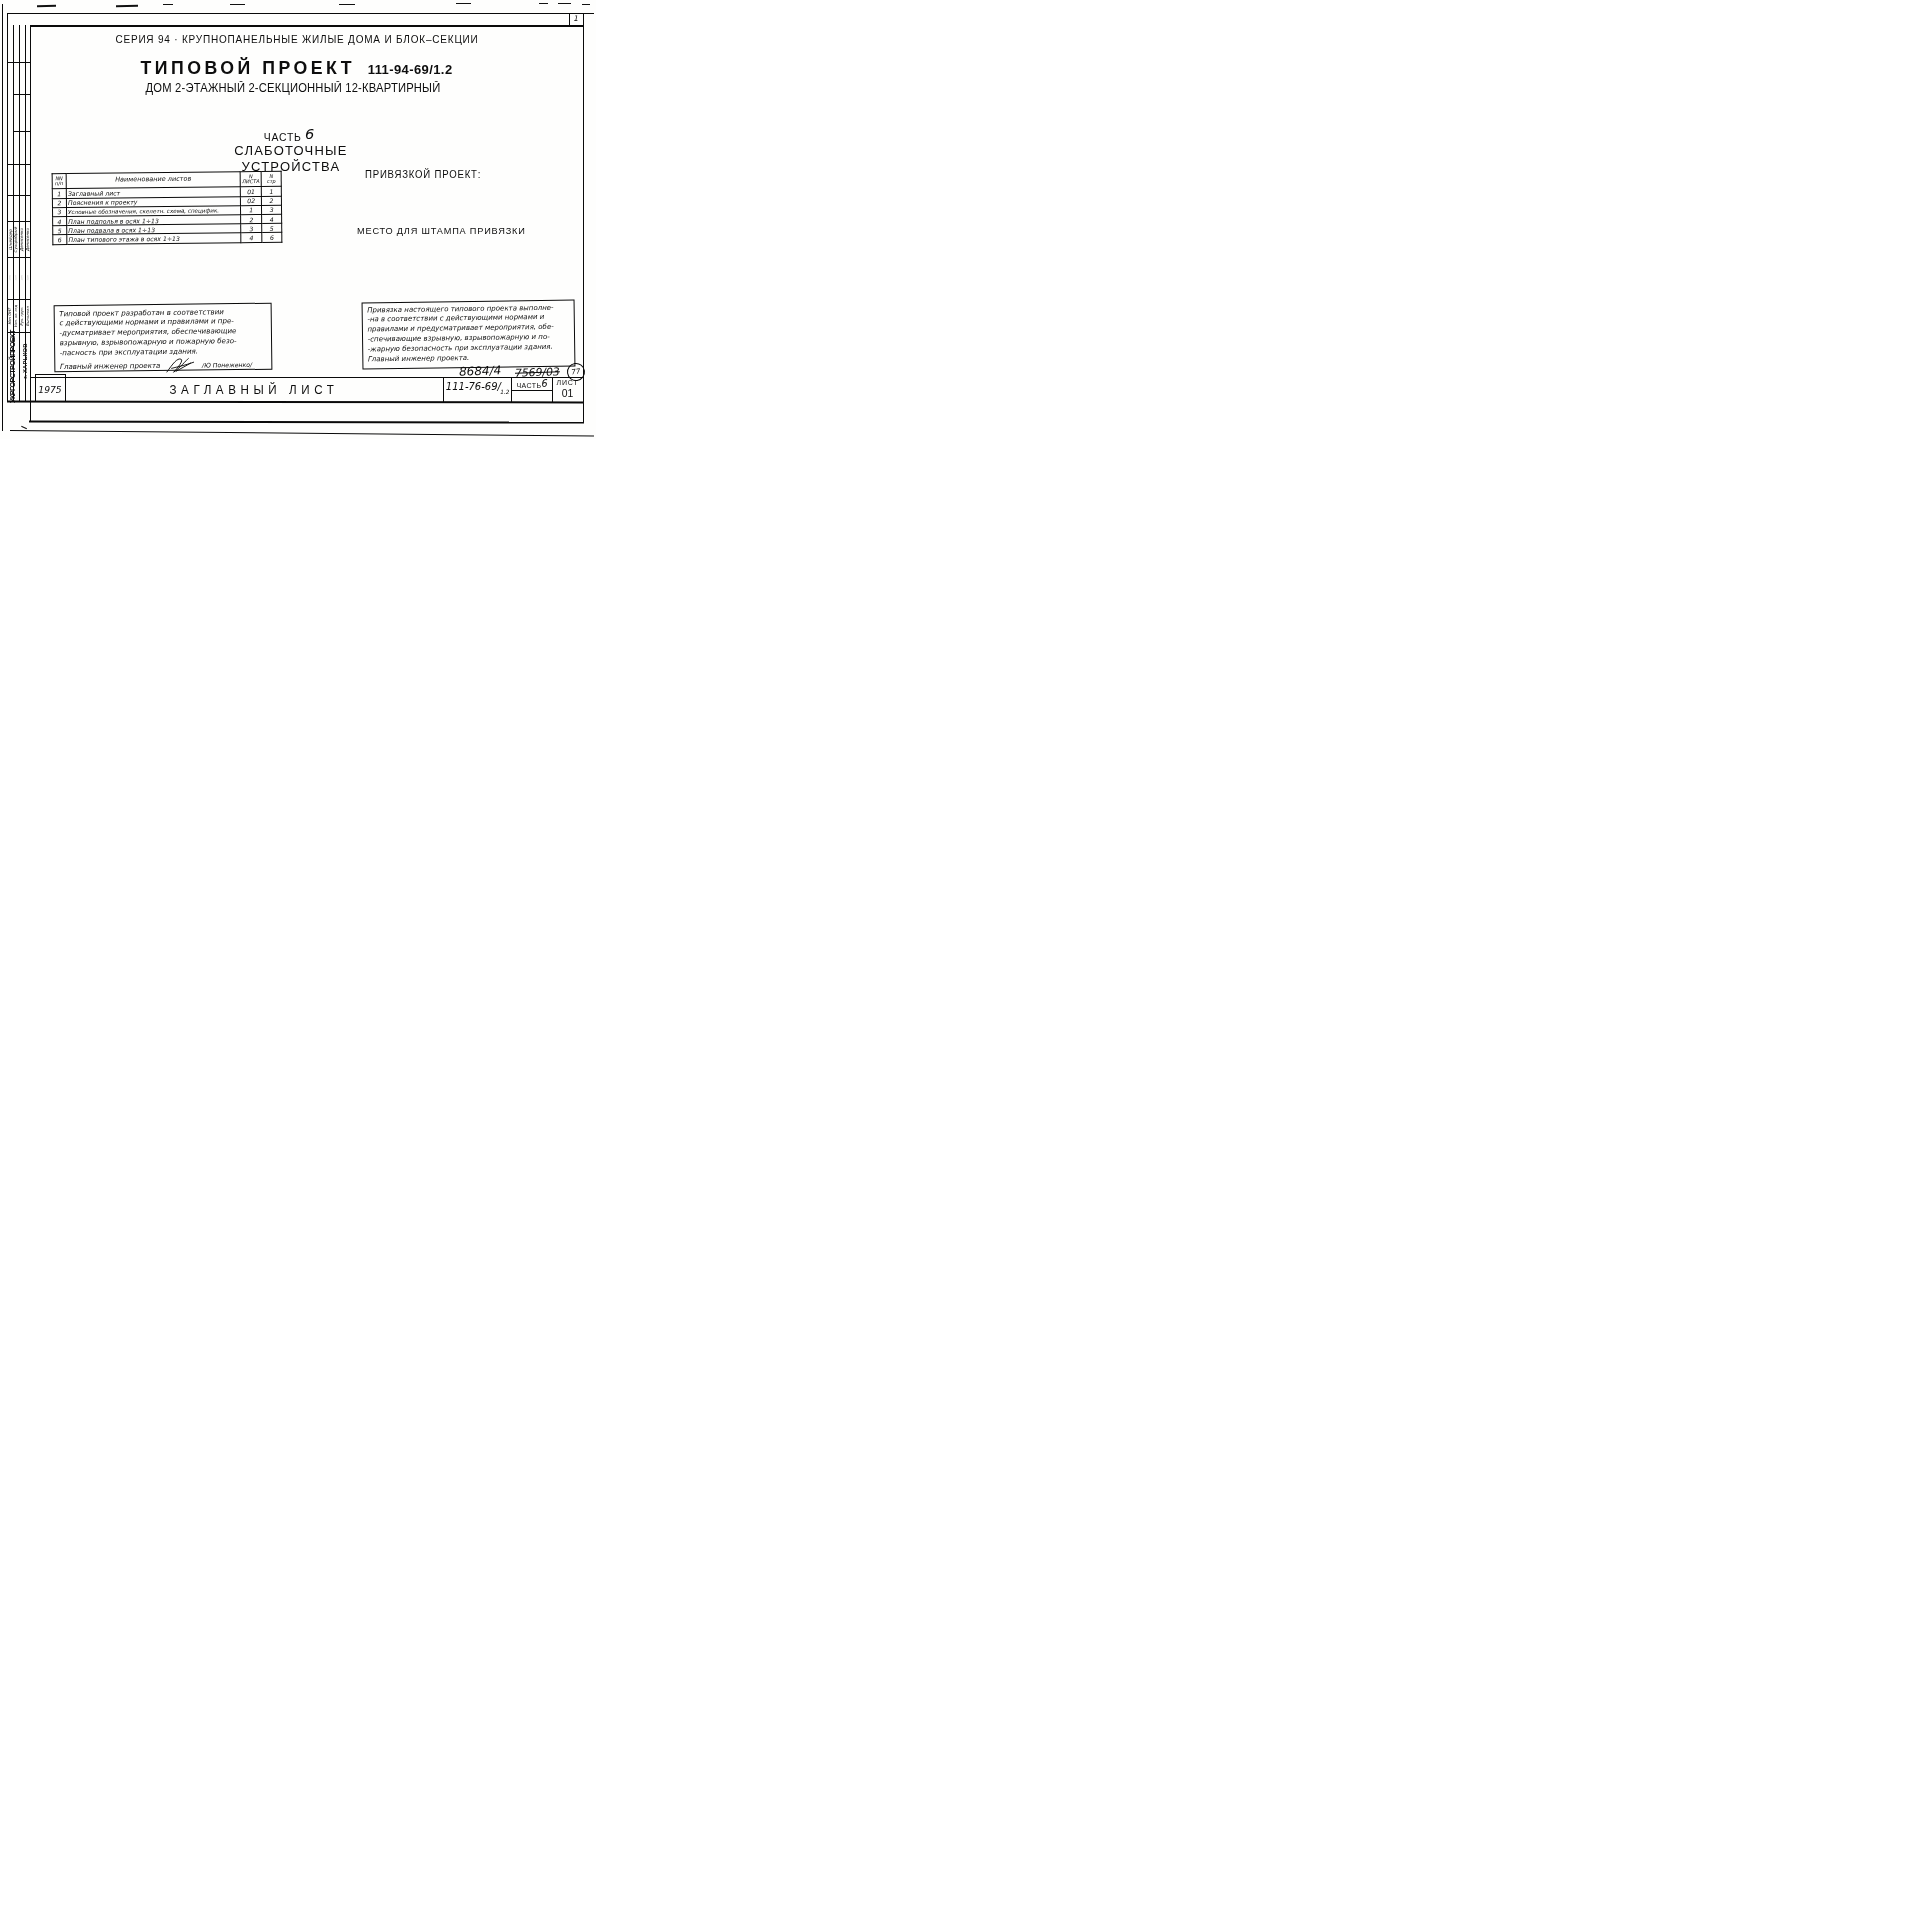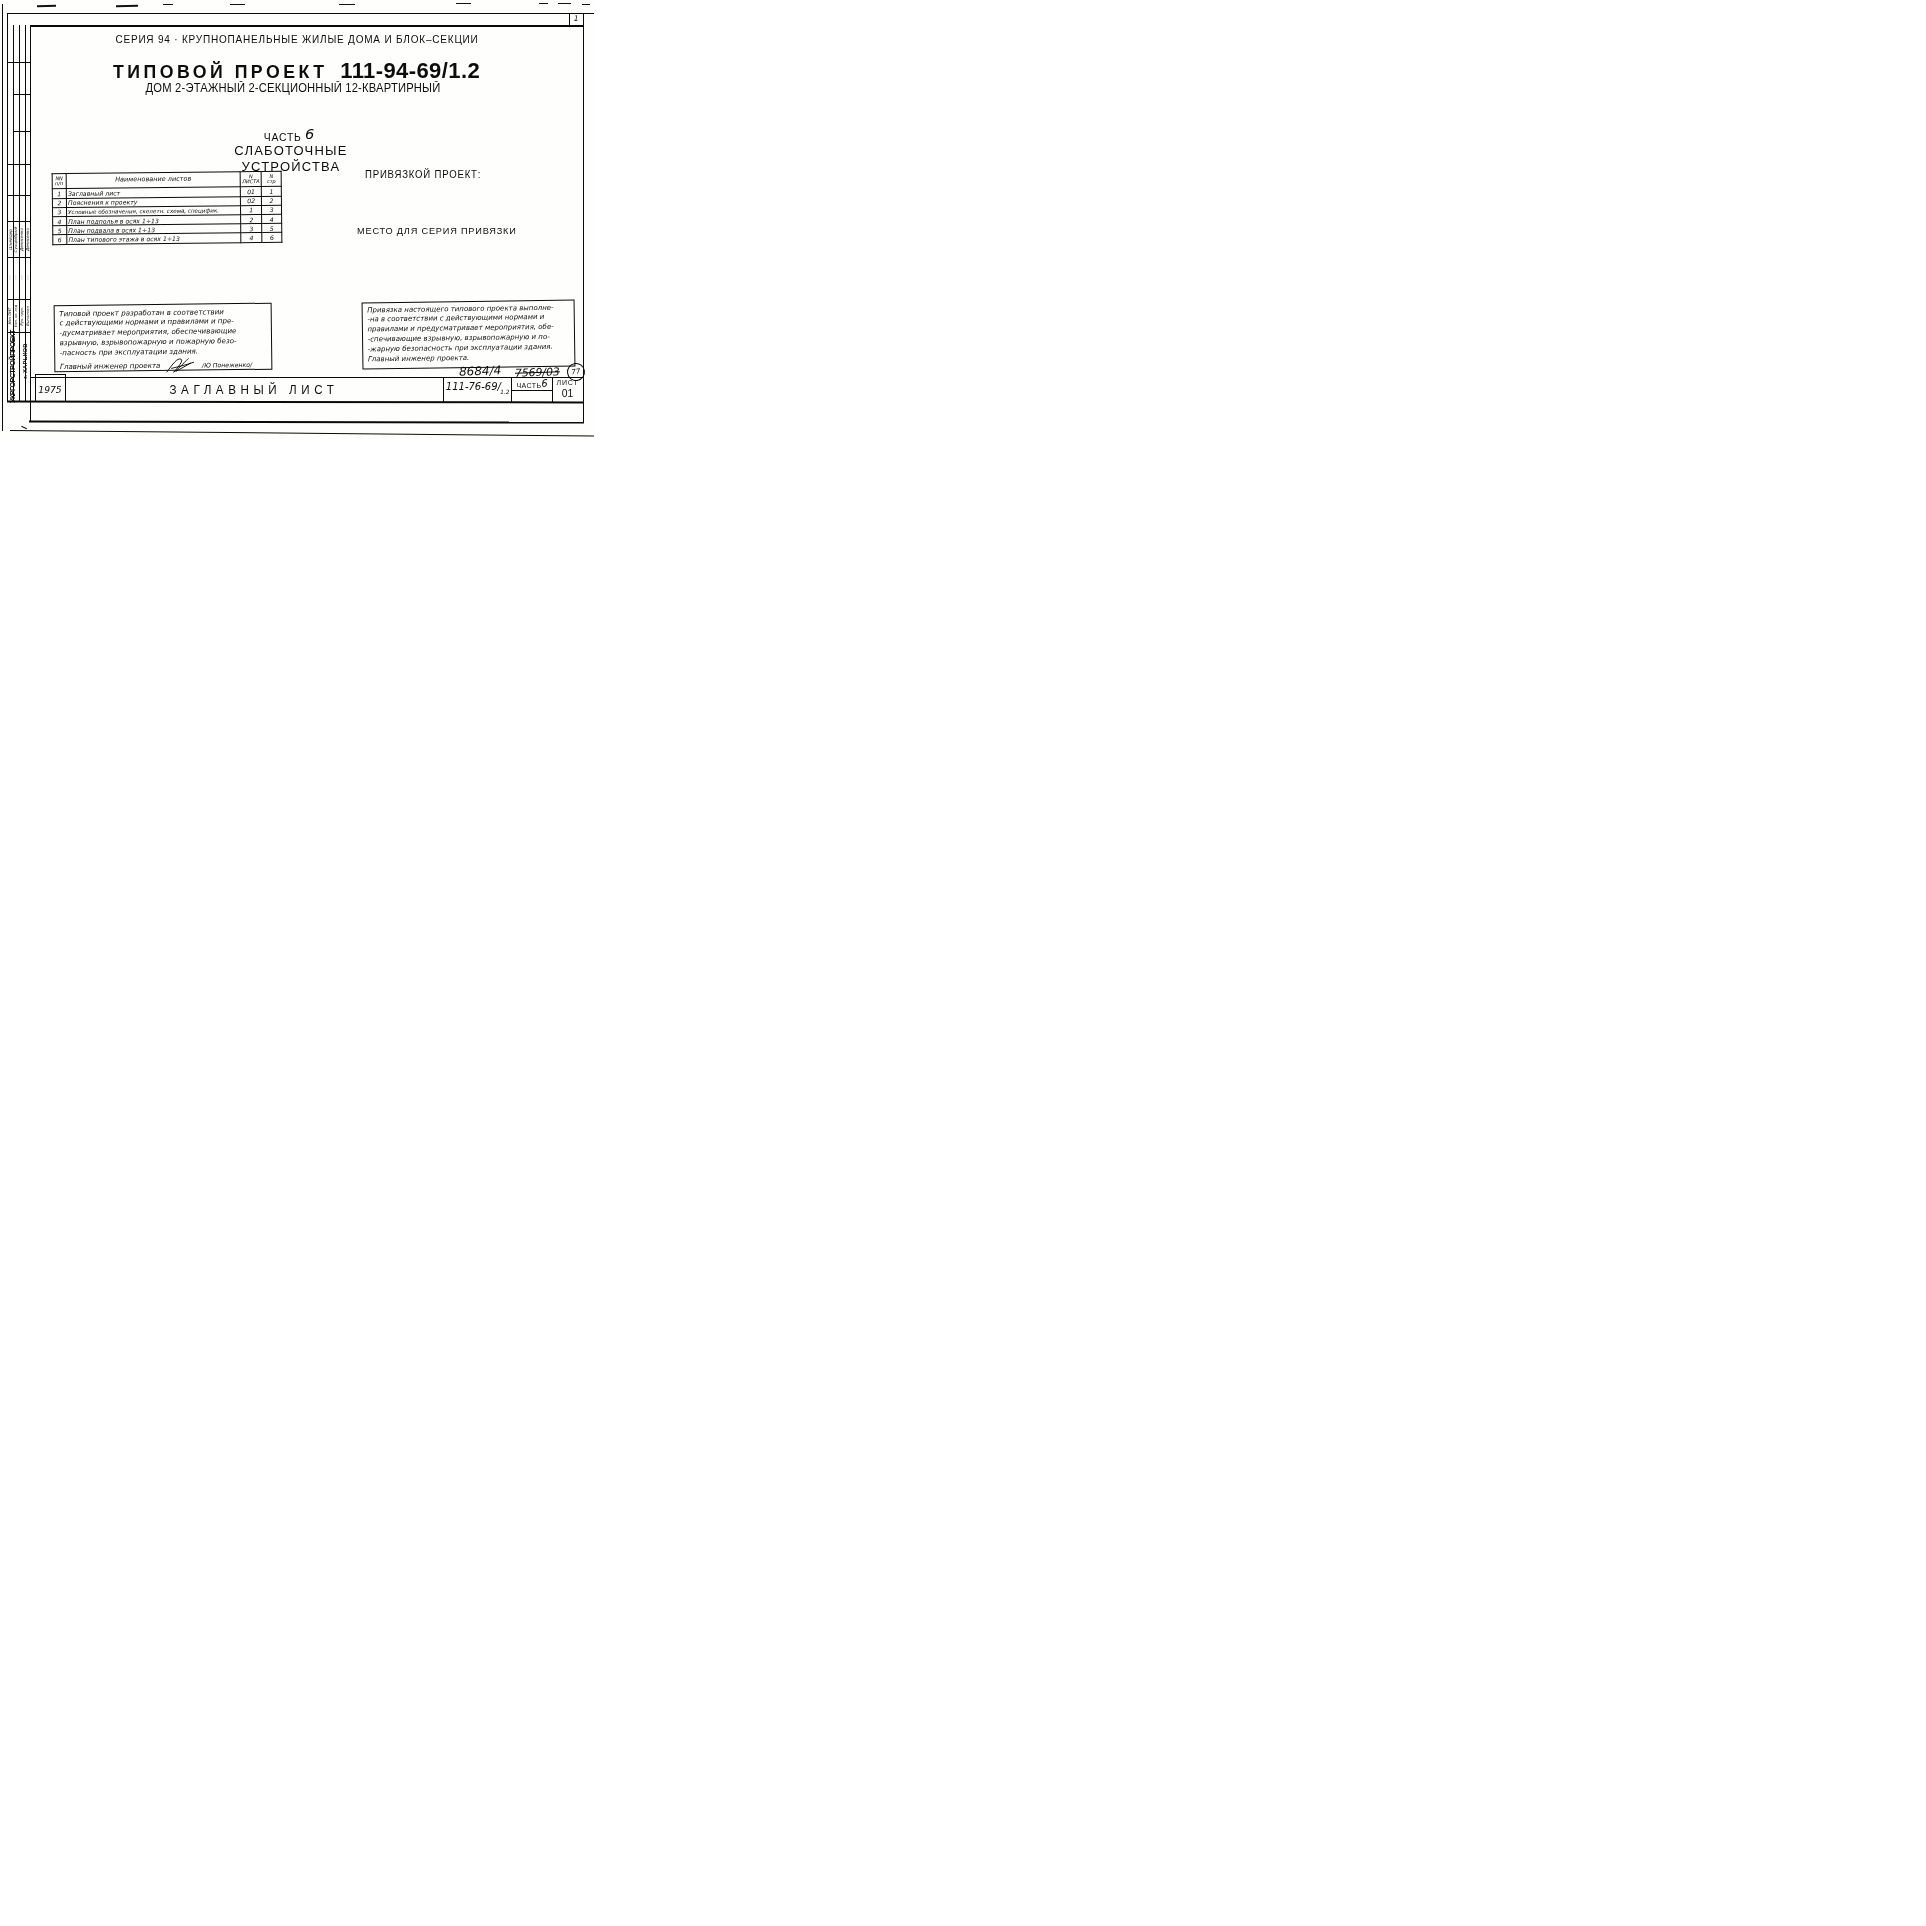--- a/index.html
+++ b/index.html
@@ -117,33 +117,33 @@
     <span class="rot stencil" style="font-size:7.3px;font-weight:bold;letter-spacing:-0.6px;">УКРГОРСТРОЙПРОЕКТ</span>
     </div>
   <div class="rotcell" style="left:19px;top:334px;width:11.6px;height:54px;">
     <span class="rot stencil" style="font-size:5.8px;font-weight:bold;letter-spacing:0.2px;">г. ХАРЬКОВ</span>
     </div>
 
   <div class="abs ctr stencil" style="left:89px;top:34px;width:416px;font-size:10px;letter-spacing:0.8px;transform:scaleY(1.08);">СЕРИЯ 94 · КРУПНОПАНЕЛЬНЫЕ ЖИЛЫЕ ДОМА И БЛОК–СЕКЦИИ</div>
 
   <div class="abs ctr" style="left:69px;top:58px;width:455px;white-space:nowrap;">
     <span class="stencil" style="font-size:17.7px;font-weight:bold;letter-spacing:3.5px;">ТИПОВОЙ ПРОЕКТ</span>
-    <span class="stencil" style="font-size:22px;font-weight:bold;letter-spacing:0.4px;margin-left:11px;">111-94-69/1.2</span>
+    <span class="stencil" style="font-size:13px;font-weight:bold;letter-spacing:0.4px;margin-left:11px;">111-94-69/1.2</span>
   </div>
 
   <div class="abs ctr stencil" style="left:85px;top:82px;width:416px;font-size:11.2px;letter-spacing:0.2px;transform:scaleY(1.1);">ДОМ 2-ЭТАЖНЫЙ 2-СЕКЦИОННЫЙ 12-КВАРТИРНЫЙ</div>
 
   <div class="abs ctr" style="left:231px;top:127px;width:116px;white-space:nowrap;">
     <span class="stencil" style="font-size:10.4px;letter-spacing:0.8px;">ЧАСТЬ</span>
     <span class="hand" style="font-size:14.6px;position:relative;top:-2.3px;margin-left:1.5px;">6</span>
   </div>
   <div class="abs ctr stencil" style="left:185px;top:143px;width:212px;font-size:13px;letter-spacing:1.2px;transform:scaleY(1.05);">СЛАБОТОЧНЫЕ УСТРОЙСТВА</div>
 
   <div class="abs stencil" style="left:365px;top:169px;font-size:9.6px;letter-spacing:0.8px;transform:scaleY(1.08);">ПРИВЯЗКОЙ ПРОЕКТ:</div>
-  <div class="abs stencil" style="left:357px;top:226px;font-size:9.2px;letter-spacing:0.8px;transform:scaleY(1.08);">МЕСТО ДЛЯ СЕРИЯ ПРИВЯЗКИ</div>
+  <div class="abs stencil" style="left:357px;top:226px;font-size:9.2px;letter-spacing:0.8px;transform:scaleY(1.08);">МЕСТО ДЛЯ ШТАМПА ПРИВЯЗКИ</div>
 
   <div class="abs" style="left:52px;top:172px;transform:rotate(-0.6deg);">
     <table class="sheet">
       <tbody>
           <tr class="hdr">
         <th style="width:10.8px;">
           <span class="hand">NN</span><br>
           <span class="hand">п/п</span></th>
         <th style="width:184px;">
           <span class="hand" style="font-size:6.5px;">Наименование листов</span></th>

